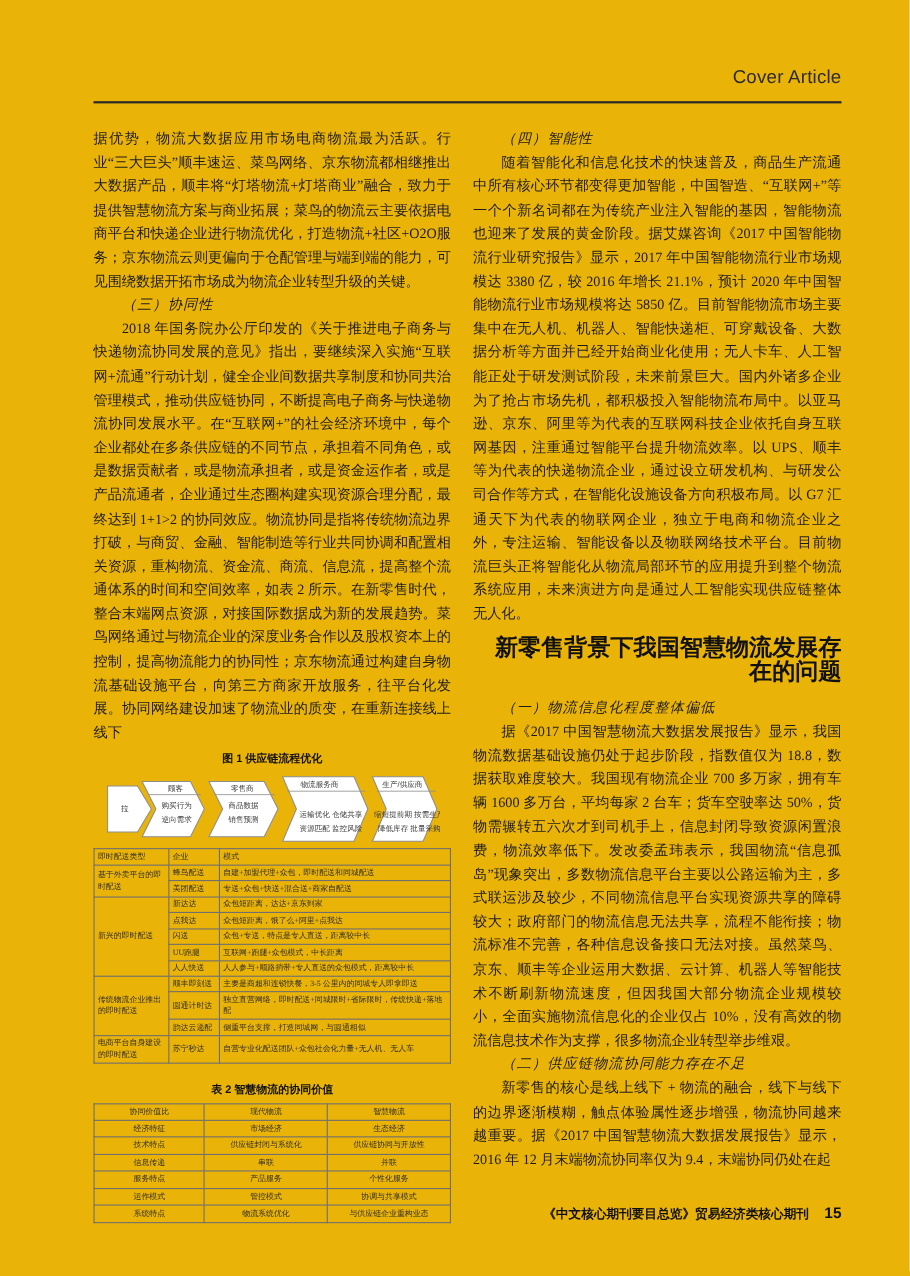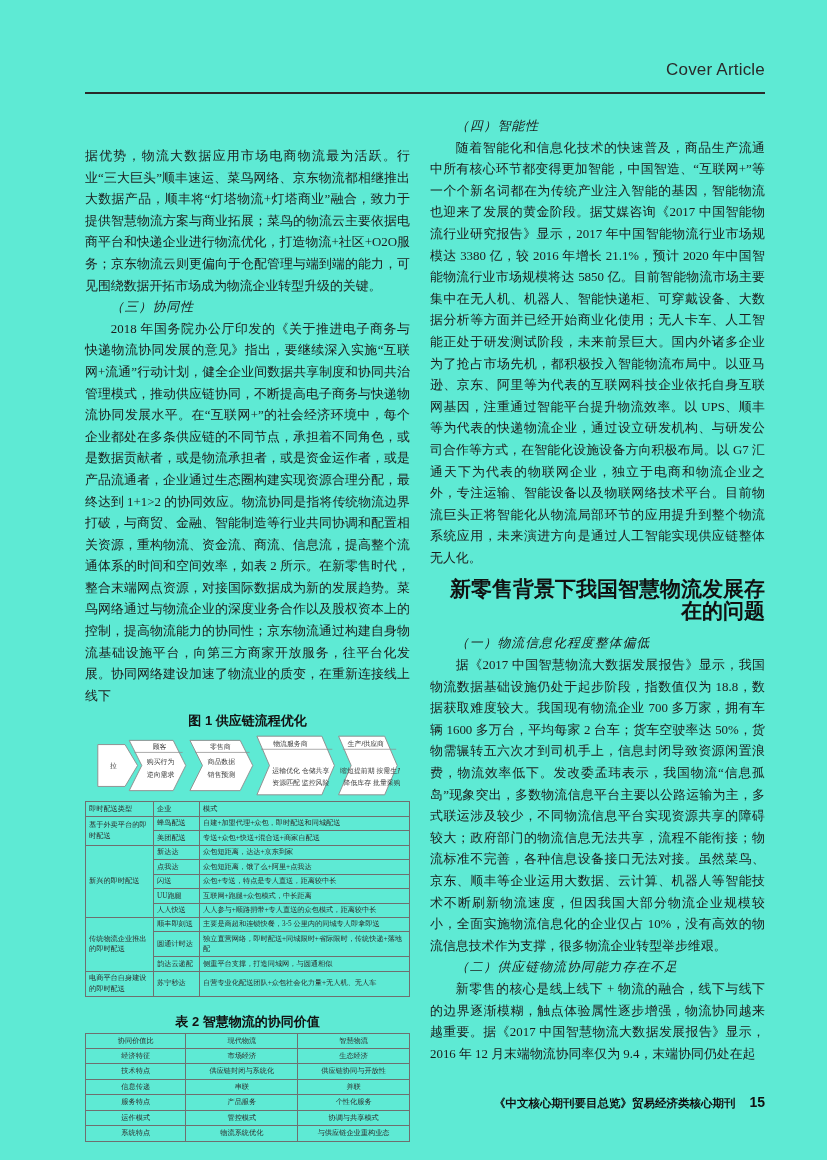--- a/index.html
+++ b/index.html
@@ -1,47 +1,47 @@
 <!DOCTYPE html>
 <html><head>
 <meta charset="utf-8">
 <style>
   * { margin:0; padding:0; box-sizing:border-box; }
   html,body { background:#eaeaea; }
   .page {
     position:relative; width:827px; height:1160px; margin:0 auto;
-    background:#5eead4; color:#1c1c1c;
+    background:#eab308; color:#1c1c1c;
     font-family:"Liberation Serif","DejaVu Serif",serif;
     overflow:hidden;
   }
   .header-label {
     position:absolute; top:60px; right:62px;
     font-family:"Liberation Sans","DejaVu Sans",sans-serif;
     font-size:17px; color:#2a2a2a; letter-spacing:0.2px;
   }
   .header-rule {
     position:absolute; top:92px; left:85px; width:680px; height:2px;
     background:#2a2a2a;
   }
   .col {
     position:absolute; top:116px;
     font-size:12.9px; line-height:21.6px; text-align:justify;
   }
   .col-left  { left:85px;  width:325px; }
   .col-right { left:430px; width:335px; }
   .para { text-indent:2em; }
-  .para-cont { text-indent:0;margin-top:30px; }
+  .para-cont { text-indent:0; }
   .subhead { text-indent:2em; font-style:italic; letter-spacing:1px; }
   .sec-head {
     text-align:right; text-indent:0; font-weight:bold; font-size:21px;
     font-family:"Liberation Sans","DejaVu Sans",sans-serif;
     margin:9px 0 11px 0; line-height:22px; color:#111;
   }
   .caption {
-    text-align:center; font-weight:bold; font-size:13px;
+    text-align:center; font-weight:bold; font-size:10px;
     font-family:"Liberation Sans","DejaVu Sans",sans-serif;
     margin:6px 0 3px 0; line-height:16px; color:#111;
   }
   .fig-wrap { width:325px; margin:1px 0 2px 0; }
   .fig { display:block; width:305px; height:67px; margin:0 auto; }
   .chev { fill:#ffffff; stroke:#8d8d8d; stroke-width:0.9; }
   .fl { stroke:#8d8d8d; stroke-width:0.7; }
   .ft { font-family:"Liberation Sans","DejaVu Sans",sans-serif; font-size:6.6px; fill:#3a3a3a; text-anchor:middle; }
   table.tbl {
     width:100%; border-collapse:collapse; table-layout:fixed;

